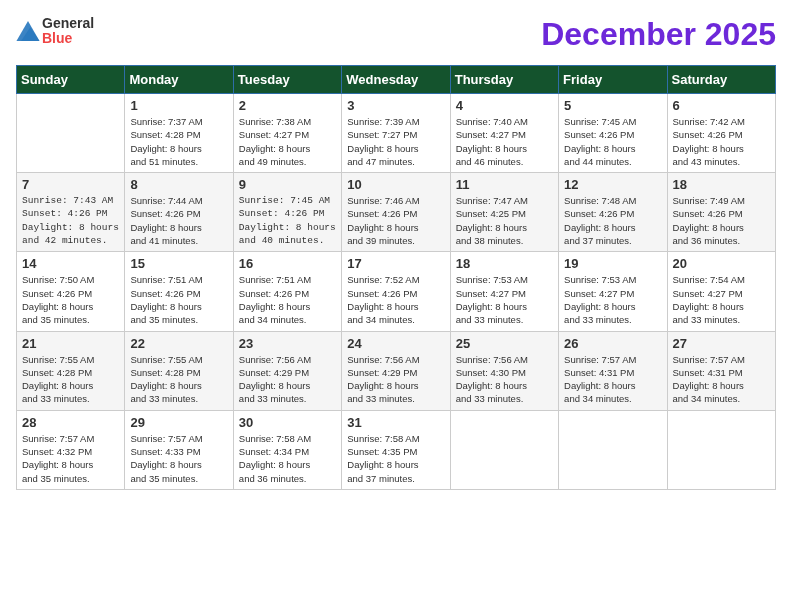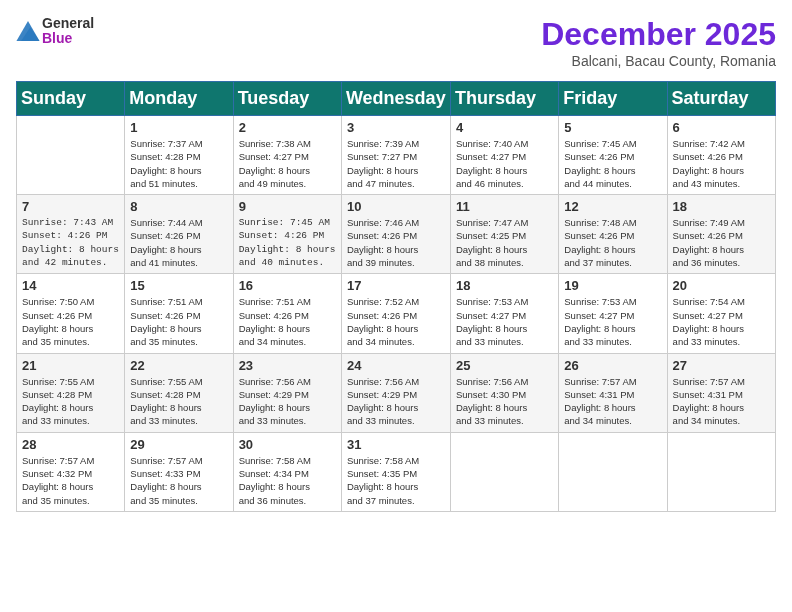--- a/index.html
+++ b/index.html
@@ -19,21 +19,21 @@
     .logo {
       display: flex;
       align-items: center;
     }
     .logo-text {
       font-size: 14px;
       font-weight: bold;
       line-height: 1.1;
     }
     .logo-general { color: #333; }
-    .logo-blue { color: #a21caf; }
+    .logo-blue { color: #ef4444; }
     .logo-icon {
       width: 24px;
       height: 20px;
       margin-right: 2px;
     }
     .title-block {
       text-align: right;
     }
     .month-title {
       font-size: 32px;
@@ -43,23 +43,23 @@
     .subtitle {
       font-size: 14px;
       color: #555;
     }
     .calendar {
       width: 100%;
       border-collapse: collapse;
       border: 1px solid #ccc;
     }
     .calendar th {
-      background: #0f766e;
+      background: #14532d;
       color: #fff;
-      font-size: 18px;
+      font-size: 13px;
       font-weight: bold;
       padding: 6px 4px;
       text-align: left;
       border: 1px solid #2e6da8;
     }
     .calendar td {
       vertical-align: top;
       border: 1px solid #ccc;
       padding: 4px 5px;
       width: 108px;
@@ -94,21 +94,20 @@
       <polygon points="0,26 15,0 30,26" fill="#1a6fba" opacity="0.85"></polygon>
       <polygon points="6,26 18,8 30,26" fill="#1a6fba" opacity="0.5"></polygon>
     </svg>
     <div class="logo-text">
       <span class="logo-general">General</span><br>
       <span class="logo-blue">Blue</span>
     </div>
   </div>
   <div class="title-block">
     <div class="month-title">December 2025</div>
-    <div class="subtitle">Balcani, Bacau County, Romania</div>
   </div>
 </div>
 
 <table class="calendar">
   <thead>
     <tr>
     <th>Sunday</th>
         <th>Monday</th>
         <th>Tuesday</th>
         <th>Wednesday</th>

